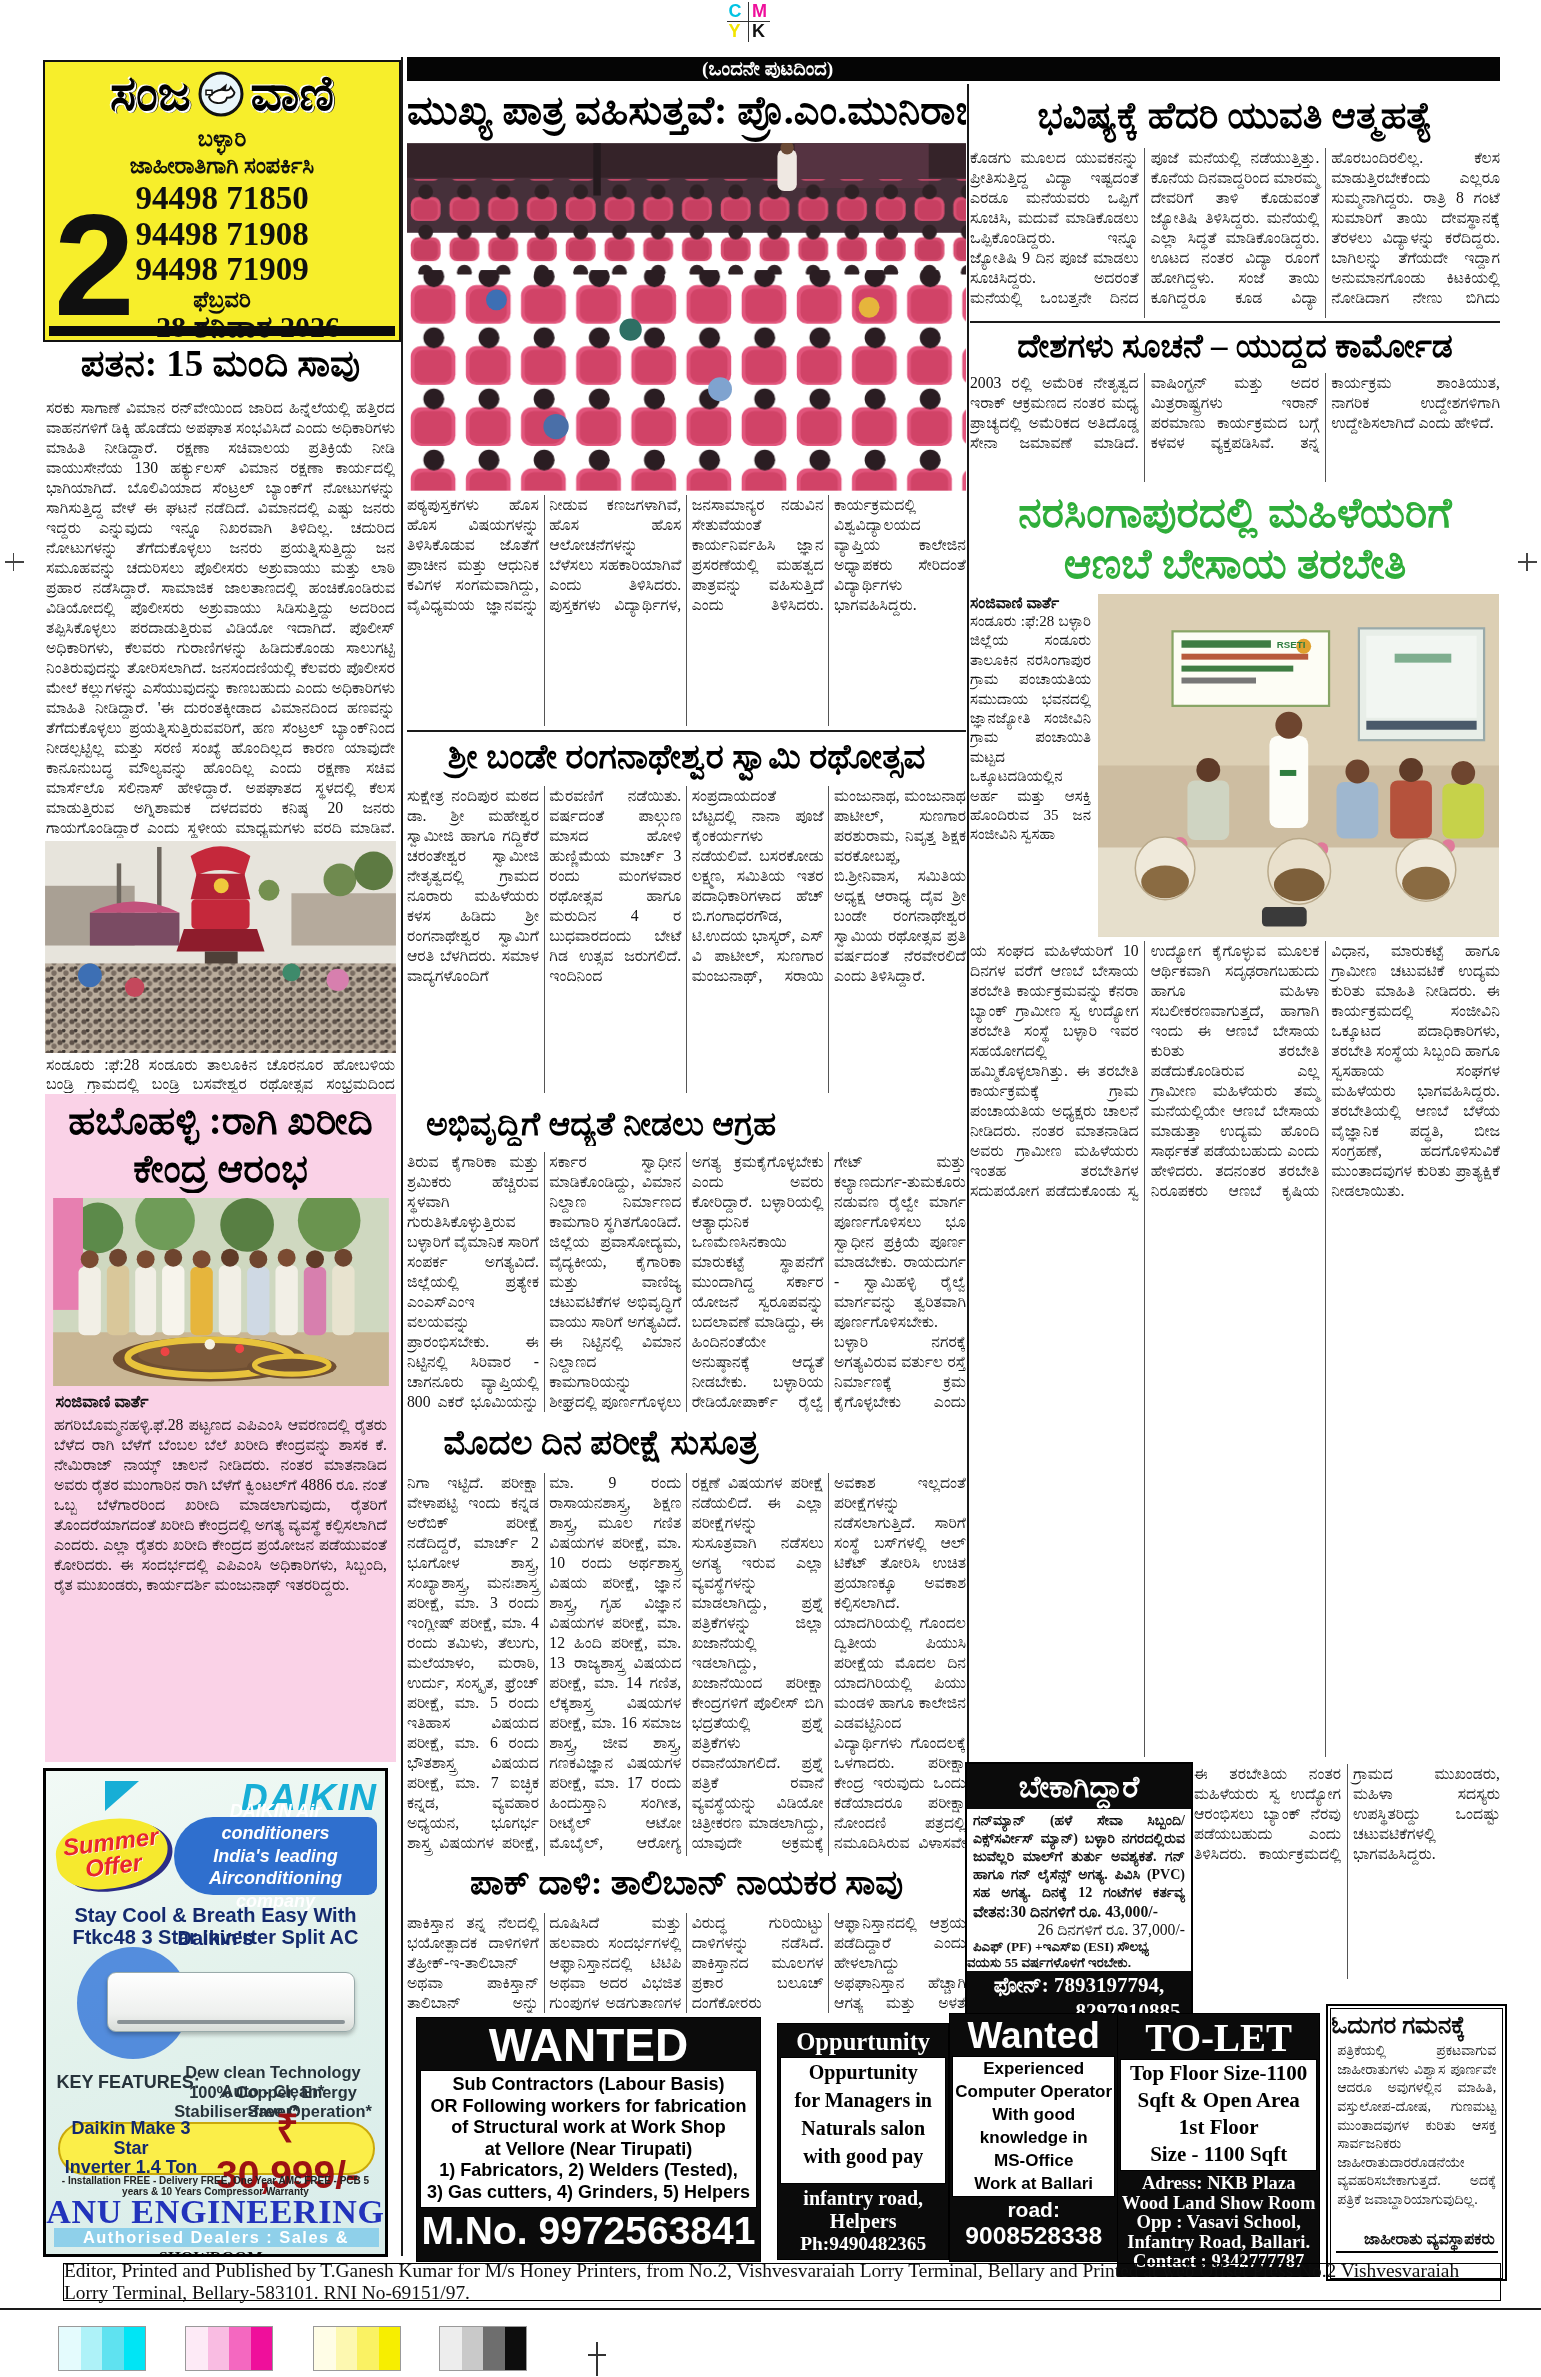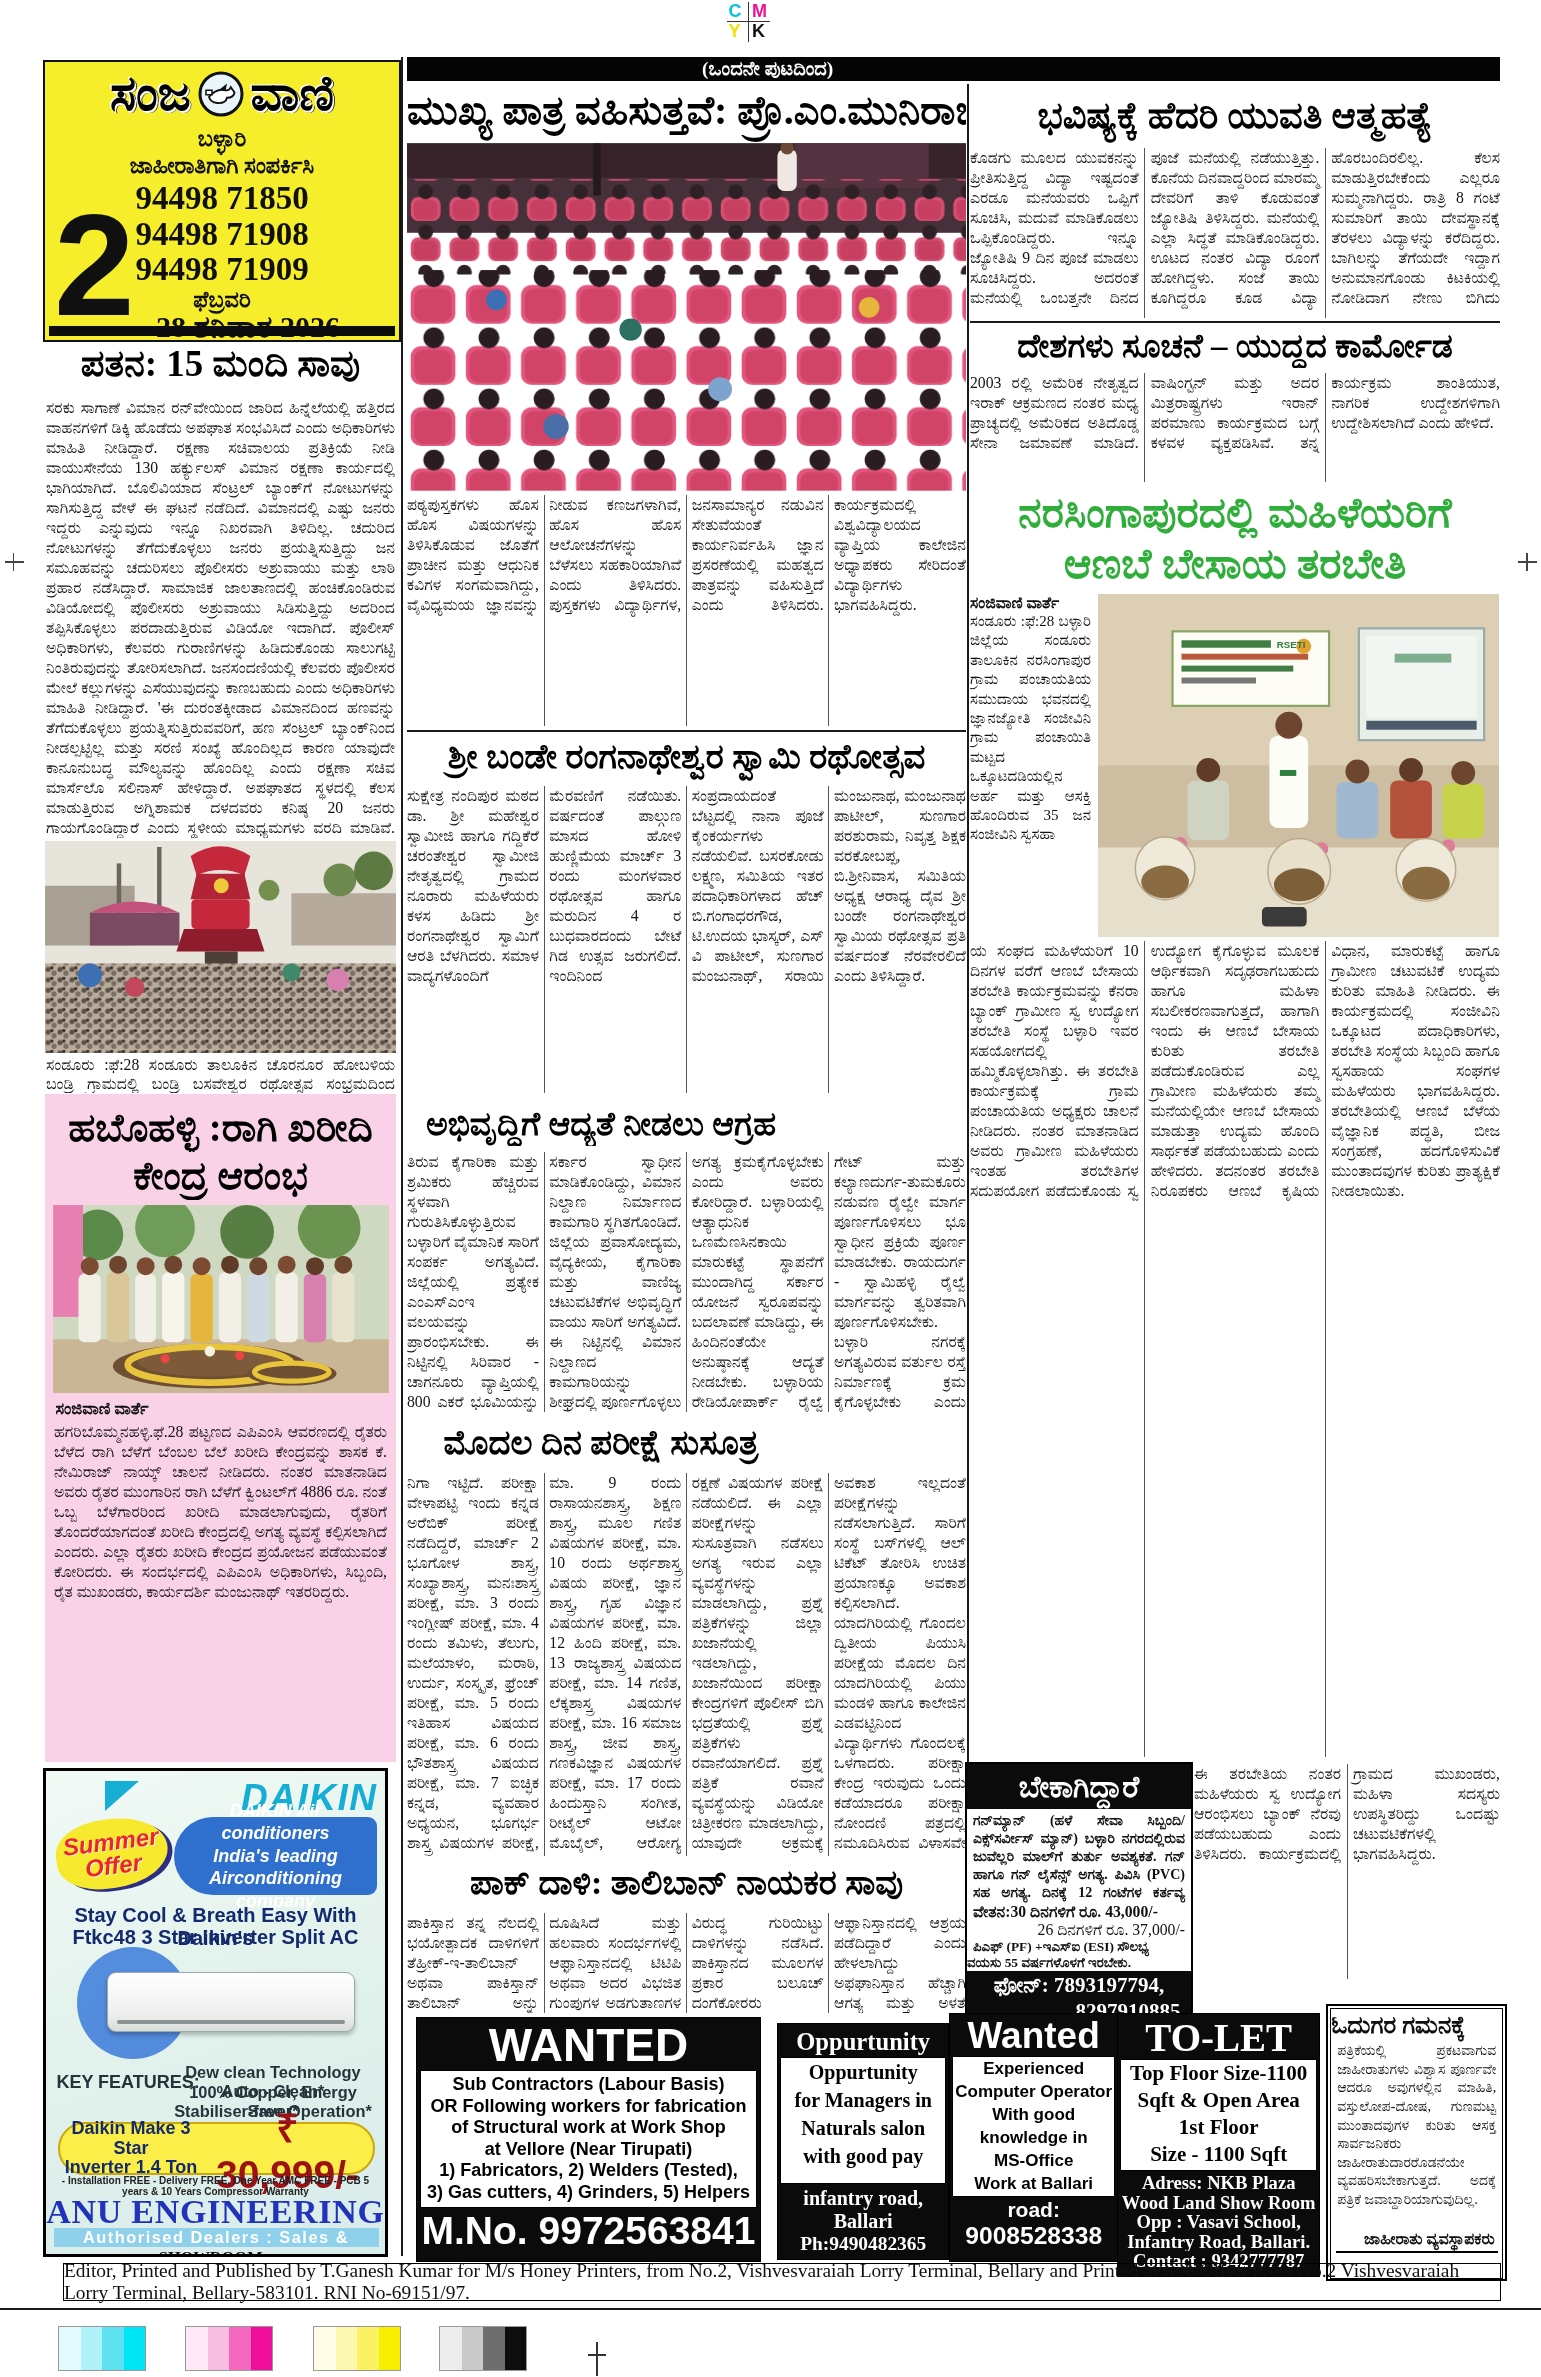--- a/index.html
+++ b/index.html
@@ -142,21 +142,21 @@
       <rect y="164" width="470" height="120" fill="url(#crowd)"></rect>
       <circle cx="60" cy="180" r="16" fill="#3d6fb4"></circle>
       <circle cx="120" cy="196" r="13" fill="#c4485c"></circle>
       <circle cx="392" cy="186" r="15" fill="#d77fae"></circle>
       <circle cx="330" cy="176" r="12" fill="#3e8a6b"></circle>
     </svg>
   </div>
   <div class="abs small-cap" style="left:46px;top:1056px;width:349px;height:37px">ಸಂಡೂರು :ಫೆ:28 ಸಂಡೂರು ತಾಲೂಕಿನ ಚೊರನೂರ ಹೋಬಳಿಯ ಬಂಡ್ರಿ ಗ್ರಾಮದಲ್ಲಿ ಬಂಡ್ರಿ ಬಸವೇಶ್ವರ ರಥೋತ್ಸವ ಸಂಭ್ರಮದಿಂದ ನೆರವೇರಿತು.</div>
 
   <div class="abs pinkbg" style="left:45px;top:1094px;width:351px;height:668px;overflow:hidden">
-    <div class="hl" style="font-size:39px;line-height:48px;margin-top:10px">ಹಬೊಹಳ್ಳಿ :ರಾಗಿ ಖರೀದಿ</div>
+    <div class="hl" style="font-size:39px;line-height:48px;margin-top:3px">ಹಬೊಹಳ್ಳಿ :ರಾಗಿ ಖರೀದಿ</div>
     <div class="hl" style="font-size:39px;line-height:48px">ಕೇಂದ್ರ ಆರಂಭ</div>
     <div style="margin:4.5px 7.5px 0 7.5px;height:188px;overflow:hidden">
       <svg width="336" height="188" viewBox="0 0 450 252">
         <rect width="450" height="252" fill="#cfd8c0"></rect>
         <circle cx="60" cy="40" r="34" fill="#5c8a4a"></circle>
         <circle cx="150" cy="30" r="40" fill="#6f9c58"></circle>
         <circle cx="260" cy="36" r="36" fill="#587f43"></circle>
         <circle cx="370" cy="30" r="42" fill="#6a944f"></circle>
         <rect x="0" y="0" width="40" height="150" fill="#e77fb0"></rect>
         <rect x="0" y="180" width="450" height="72" fill="#c9b694"></rect>
@@ -368,21 +368,21 @@
 
   <div class="abs blackbox" style="left:777px;top:2023px;width:166px;height:231px;padding:2.2px">
     <div class="adtitle" style="font-size:24.6px;line-height:31px">Oppurtunity</div>
     <div class="innerwhite" style="height:125px;text-align:center;font-weight:bold;font-size:20px;line-height:28px">
       <div>Oppurtunity</div>
       <div>for Managers in</div>
       <div>Naturals salon</div>
       <div>with good pay</div>
     </div>
     <div class="adtitle" style="font-size:20px;line-height:23px;margin-top:3px">infantry road,</div>
-    <div class="adtitle" style="font-size:20px;line-height:23px">Ballari</div>
+    <div class="adtitle" style="font-size:20px;line-height:23px">Helpers</div>
     <div class="adtitle" style="font-size:19.4px;line-height:22.4px">Ph:9490482365</div>
   </div>
 
   <div class="abs blackbox" style="left:949px;top:2013px;width:163px;height:243px;padding:2.2px">
     <div class="adtitle sans" style="font-size:37px;line-height:40px">Wanted</div>
     <div class="innerwhite sans" style="height:139px;text-align:center;font-weight:bold;font-size:17px;line-height:23px">
       <div>Experienced</div>
       <div>Computer Operator</div>
       <div>With  good</div>
       <div>knowledge in</div>

